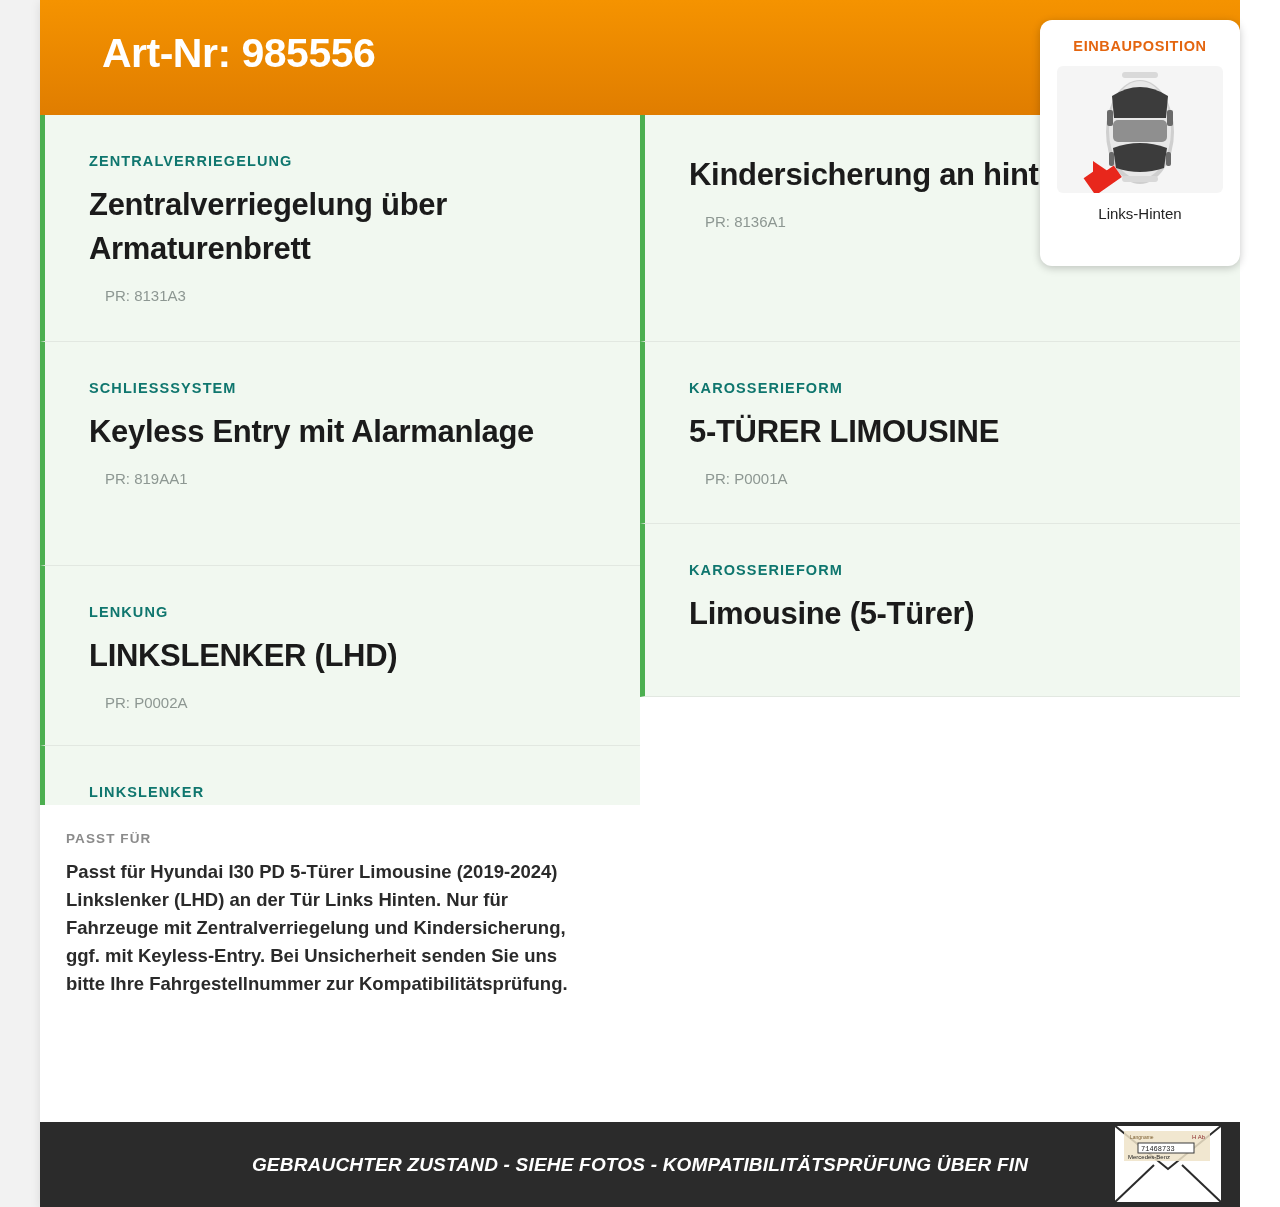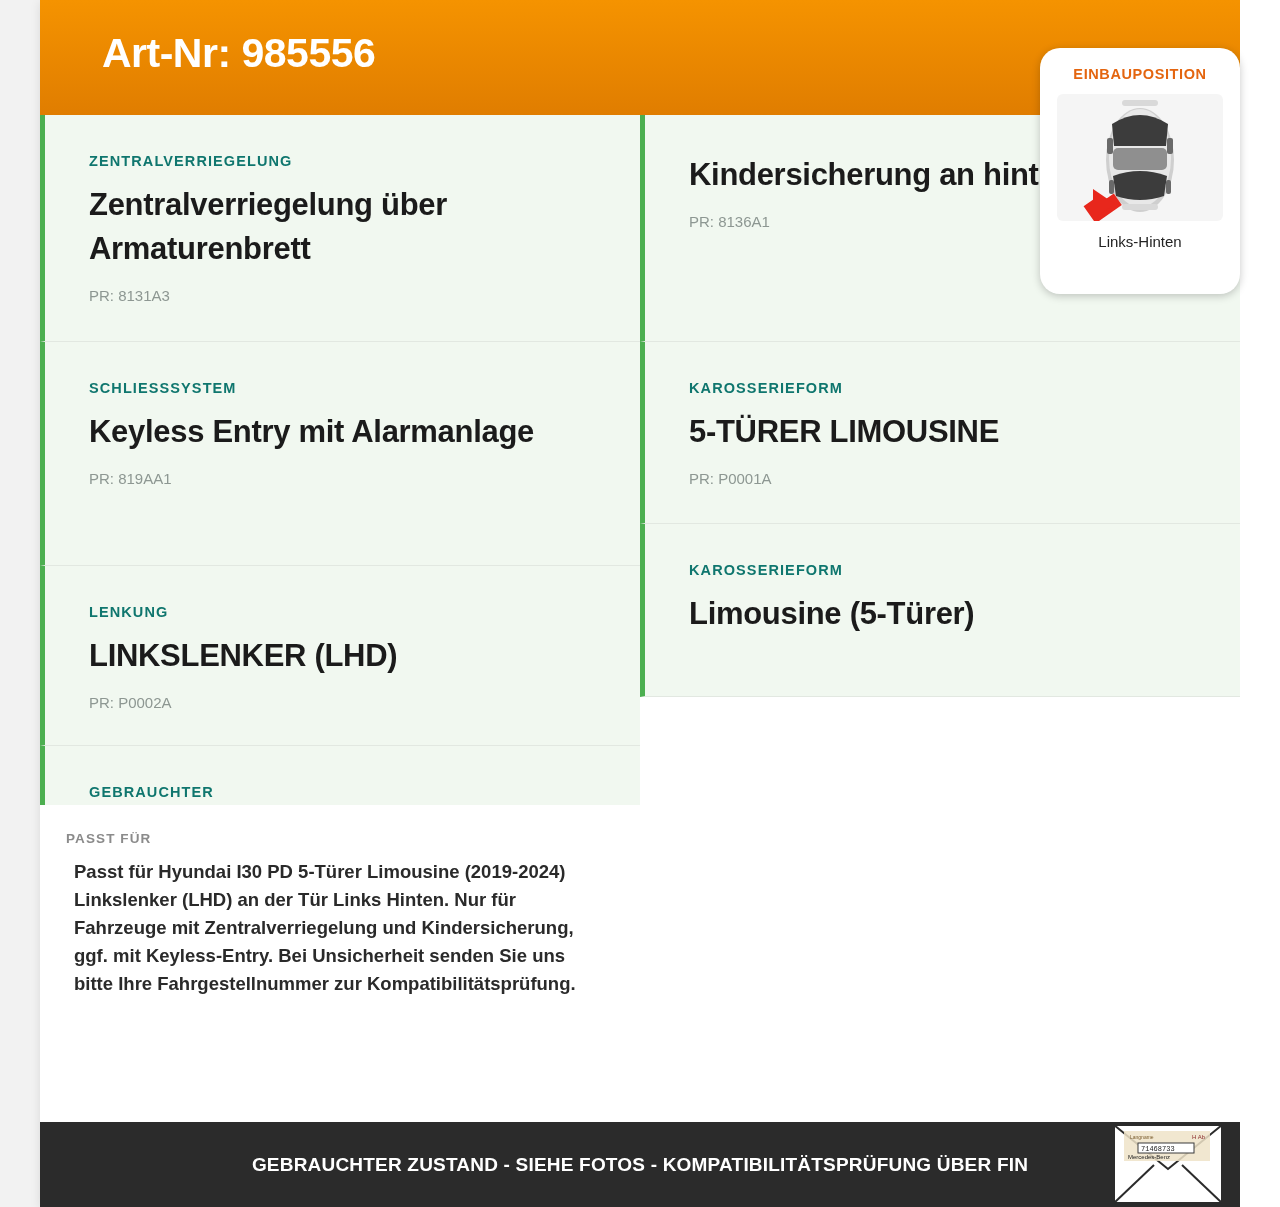--- a/index.html
+++ b/index.html
@@ -48,24 +48,23 @@
     letter-spacing: -0.5px;
   }
   
   .install-card {
     position: absolute;
     left: 1000px;
     top: 20px;
     width: 200px;
     height: 246px;
     background: #ffffff;
-    border-radius: 20px;
+    border-radius: 12px;
     box-shadow: 0 2px 9px rgba(0,0,0,0.22);
     z-index: 20;
-    margin-top: 28px;
   }
   .install-title {
     position: absolute;
     left: 0;
     top: 18px;
     width: 200px;
     text-align: center;
     font-size: 14.5px;
     font-weight: bold;
     letter-spacing: 0.6px;
@@ -124,21 +123,21 @@
     font-size: 31px;
     font-weight: bold;
     color: #1b1b1b;
     line-height: 1.42;
     letter-spacing: -0.3px;
     margin: 0 0 16px 0;
   }
   .feature-pr {
     font-size: 15px;
     color: #8d9792;
-    margin: 0;
+    margin: 16px;
   }
   
   .fits {
     position: absolute;
     left: 0;
     top: 805px;
     width: 600px;
     box-sizing: border-box;
     background: #ffffff;
     padding: 26px 44px 24px 26px;
@@ -148,21 +147,21 @@
     font-weight: bold;
     letter-spacing: 1.1px;
     color: #8b8b8b;
     margin: 0 0 12px 0;
   }
   .fits-text {
     font-size: 18.5px;
     font-weight: bold;
     color: #2a2a2a;
     line-height: 1.52;
-    margin: 8px;
+    margin: 0;
   }
   
   .footer {
     position: absolute;
     left: 0;
     bottom: 0;
     width: 1200px;
     height: 85px;
     background: #2b2b2b;
   }
@@ -172,20 +171,21 @@
     top: 0;
     width: 1200px;
     height: 85px;
     display: flex;
     align-items: center;
     justify-content: center;
     font-size: 19px;
     font-weight: bold;
     color: #ffffff;
     letter-spacing: 0.2px;
+    font-style: italic;
   }
   .stamp {
     position: absolute;
     right: 12px;
     bottom: -6px;
     width: 120px;
     height: 96px;
   }
 </style>
 </head>
@@ -242,21 +242,21 @@
           <p class="feature-pr">PR: 819AA1</p>
         </div>
 
         <div class="feature" style="height:180px;">
           <p class="feature-label">LENKUNG</p>
           <p class="feature-value">LINKSLENKER (LHD)</p>
           <p class="feature-pr">PR: P0002A</p>
         </div>
 
         <div class="feature" style="height:179px;">
-          <p class="feature-label">GEBRAUCHTER</p>
+          <p class="feature-label">LINKSLENKER</p>
           <p class="feature-value">Linkslenker (LHD)</p>
           <p class="feature-pr">PR: P1001A</p>
         </div>
 
       </div>
 
       <div class="col col-right">
 
         <div class="feature" style="height:227px;">
           <p class="feature-value">Kindersicherung an hinteren Türen</p>

